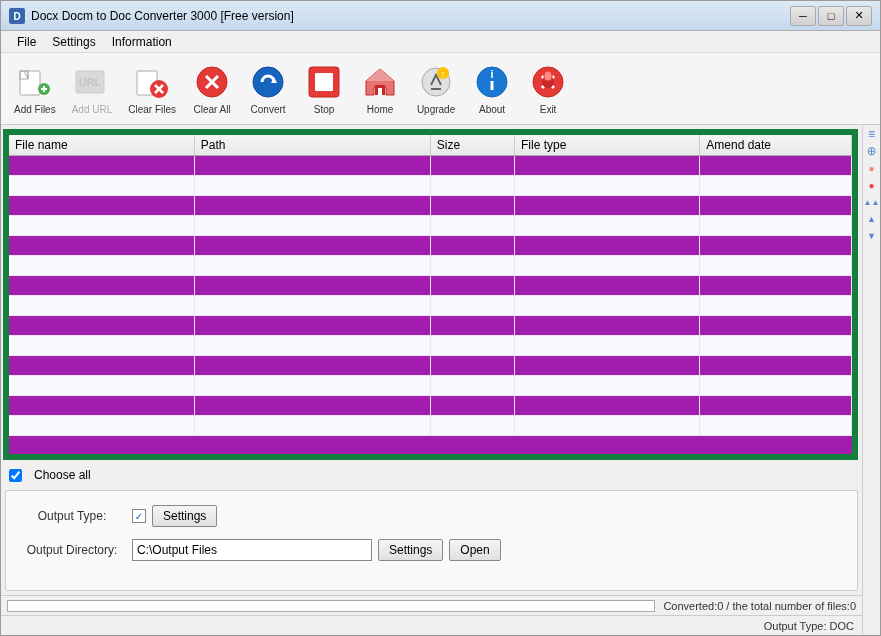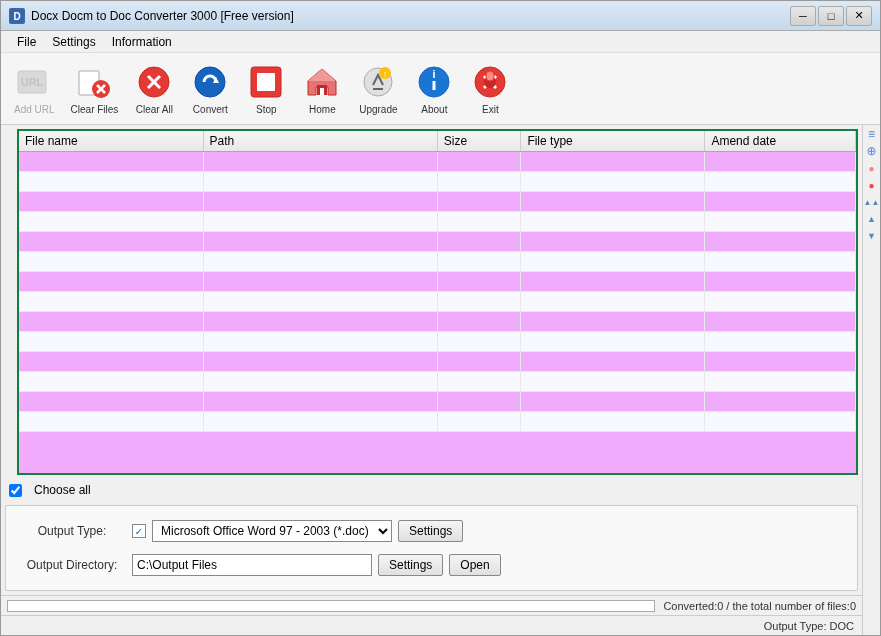--- a/index.html
+++ b/index.html
@@ -121,23 +121,23 @@
     }
     .content-area {
       flex: 1;
       display: flex;
       flex-direction: column;
       overflow: hidden;
     }
     .file-table-container {
       flex: 1;
       overflow: auto;
-      border: 2px solid #15803d;
-      margin: 4px 4px 4px 16px;
-      background: #f0abfc;
+      border: 6px solid #15803d;
+      margin: 4px 4px 4px 2px;
+      background: #a21caf;
     }
     .file-table {
       width: 100%;
       border-collapse: collapse;
       table-layout: fixed;
     }
     .file-table th {
       background: linear-gradient(to bottom, #f5f5f5, #e8e8e8);
       border-right: 1px solid #ccc;
       border-bottom: 1px solid #aaa;
@@ -168,21 +168,21 @@
       border-radius: 2px;
       background: #f9f9f9;
       padding: 14px 16px;
       flex-shrink: 0;
     }
     .option-row {
       display: flex;
       align-items: center;
       margin-bottom: 12px;
     }
-    .option-row:last-child { margin-bottom: 0; }
+    .option-row:last-child { margin-bottom: 15px; }
     .option-label {
       width: 110px;
       font-size: 12px;
       color: #333;
       text-align: center;
       padding-right: 10px;
     }
     .option-control {
       display: flex;
       align-items: center;
@@ -308,20 +308,34 @@
   </div>
 
   <div class="menu-bar">
     <div class="menu-item">File</div>
     <div class="menu-item">Settings</div>
     <div class="menu-item">Information</div>
   </div>
 
   <div class="toolbar">
 
+    <div class="toolbar-btn">
+      <div class="toolbar-icon">
+        <svg width="38" height="38" viewBox="0 0 38 38">
+          <rect x="4" y="8" width="20" height="24" rx="1" fill="white" stroke="#aaa" stroke-width="1"></rect>
+          <rect x="4" y="8" width="8" height="8" rx="0" fill="none" stroke="#aaa" stroke-width="1"></rect>
+          <line x1="8" y1="8" x2="12" y2="16" stroke="#aaa" stroke-width="1"></line>
+          <line x1="12" y1="8" x2="12" y2="16" stroke="#aaa" stroke-width="1"></line>
+          <rect x="22" y="20" width="12" height="12" rx="6" fill="#4CAF50"></rect>
+          <line x1="28" y1="23" x2="28" y2="29" stroke="white" stroke-width="2"></line>
+          <line x1="25" y1="26" x2="31" y2="26" stroke="white" stroke-width="2"></line>
+        </svg>
+      </div>
+      <span class="toolbar-label">Add Files</span>
+    </div>
 
 
     <div class="toolbar-btn disabled">
       <div class="toolbar-icon">
         <svg width="38" height="38" viewBox="0 0 38 38">
           <rect x="3" y="8" width="28" height="22" rx="2" fill="#b0b0b0" stroke="#888" stroke-width="1"></rect>
           <text x="17" y="23" text-anchor="middle" fill="#777" font-size="11" font-weight="bold">URL</text>
         </svg>
       </div>
       <span class="toolbar-label">Add URL</span>
@@ -540,24 +554,20 @@
       <div class="choose-all-bar">
         <input type="checkbox" checked="" id="chooseAll" style="">
         <label for="chooseAll">Choose all</label>
       </div>
 
       <div class="options-panel">
         <div class="option-row">
           <span class="option-label">Output Type:</span>
           <div class="option-control">
             <div class="checkbox-icon">✓</div>
-            <select class="dropdown">
-              <option>Microsoft Office Word 97 - 2003 (*.doc)</option>
-              <option>Microsoft Office Word 2007+ (*.docx)</option>
-            </select>
             <button class="small-btn">Settings</button>
           </div>
         </div>
         <div class="option-row">
           <span class="option-label">Output Directory:</span>
           <div class="option-control">
             <input type="text" class="text-input" value="C:\Output Files" style="">
             <button class="small-btn">Settings</button>
             <button class="small-btn">Open</button>
           </div>

